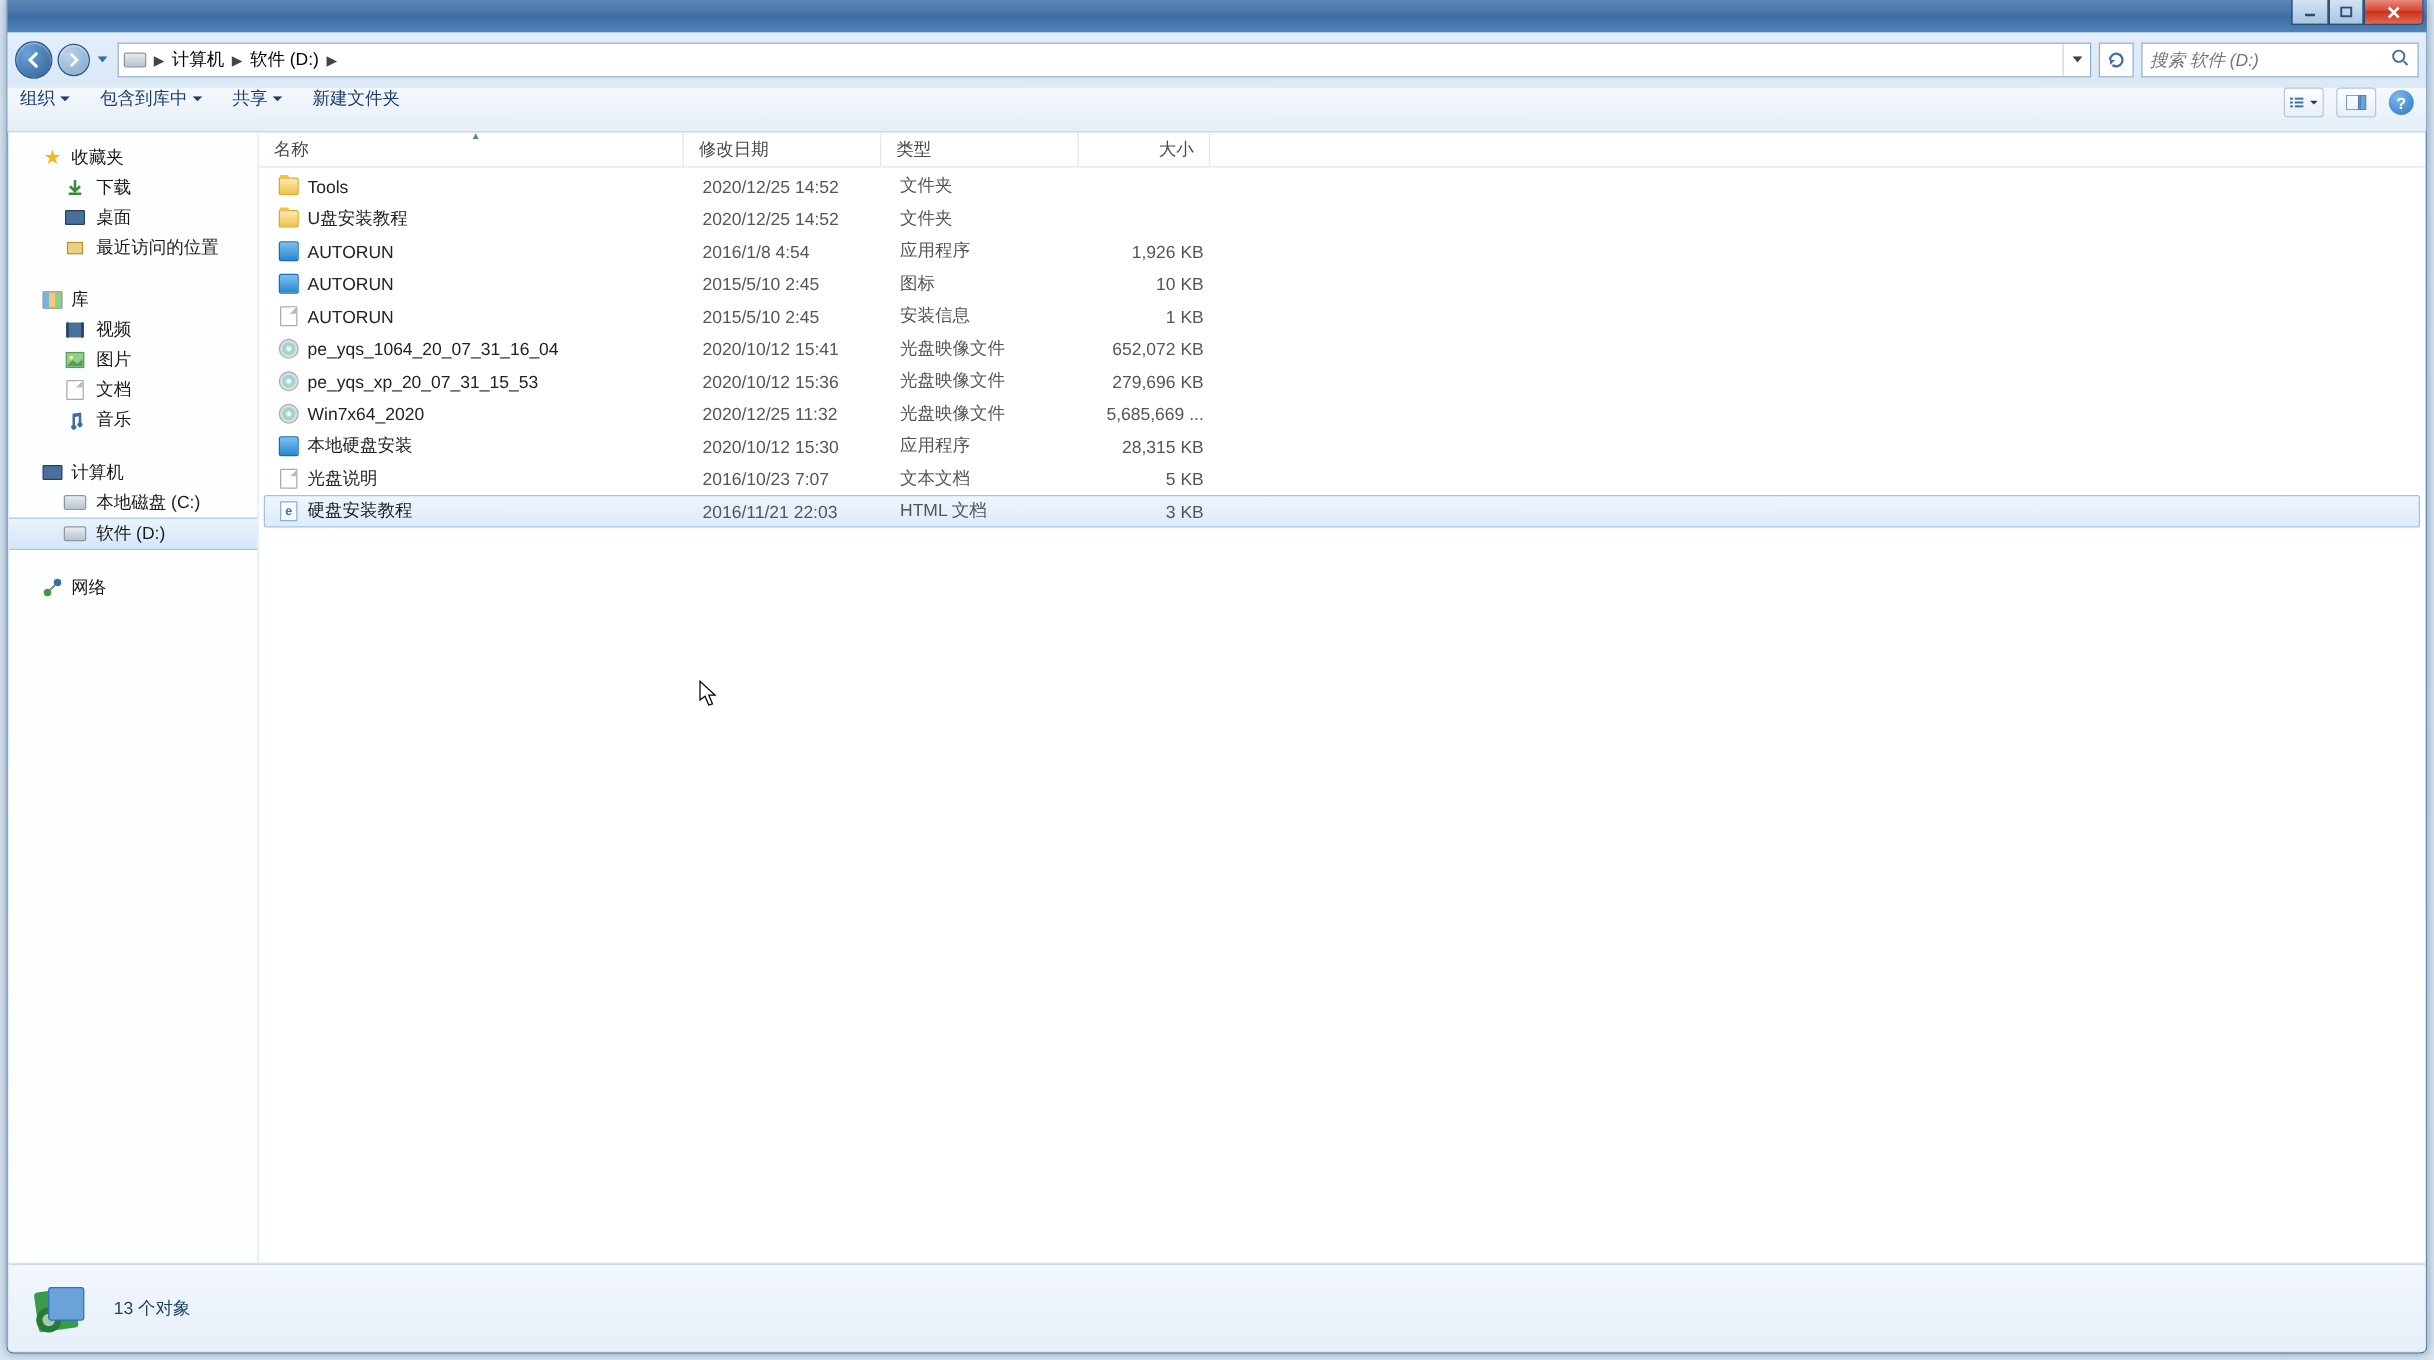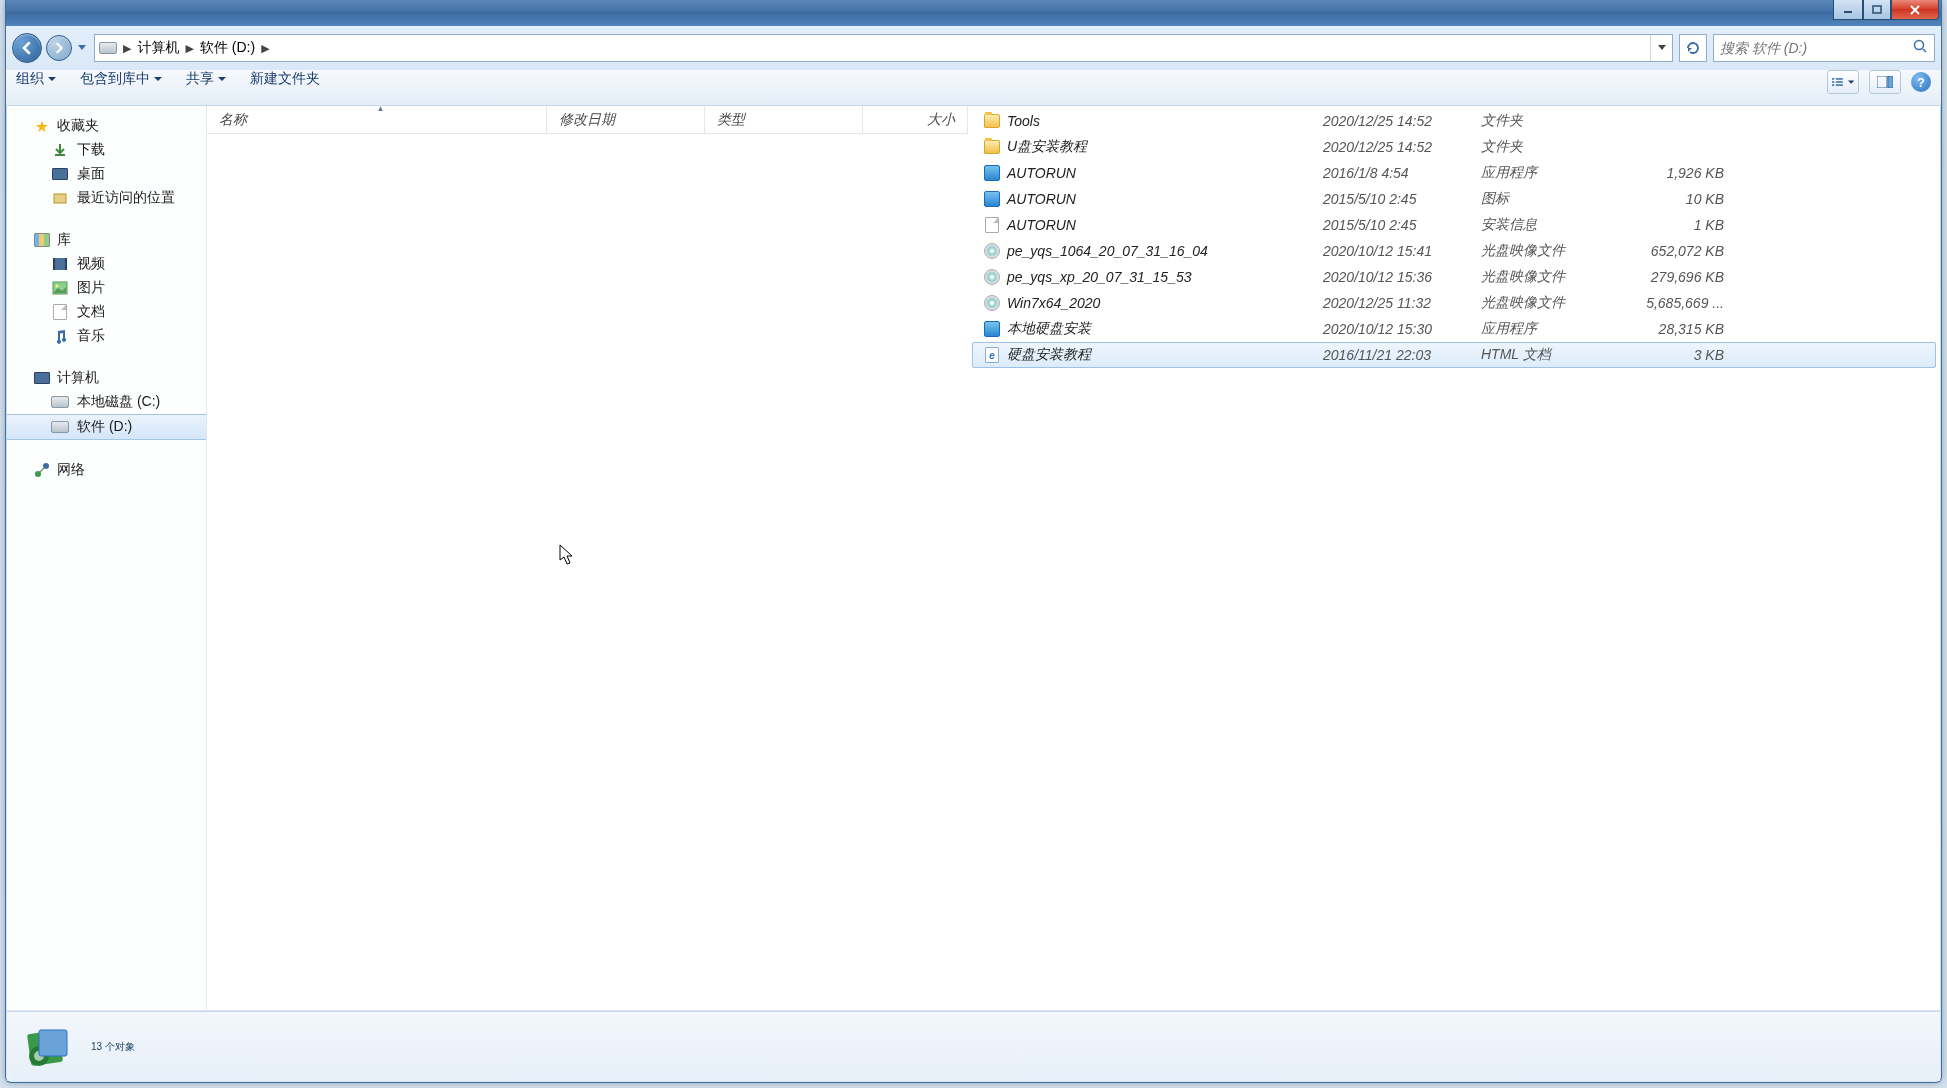--- a/index.html
+++ b/index.html
@@ -96,21 +96,21 @@
 .sb-item {
   display: flex; align-items: center; padding: 3px 10px 3px 44px; gap: 8px; cursor: pointer;
 }
 .sb-item.selected {
   background: linear-gradient(to bottom, #eaf3fc, #d4e6f9);
   border: 1px solid #a4c5e6; border-left: none; border-right: none;
 }
 .sb-icon { width: 18px; height: 16px; flex-shrink: 0; display: flex; align-items: center; justify-content: center; }
 
 
-.filelist { flex: 1; display: flex; flex-direction: row; font-style: italic; }
+.filelist { flex: 1; display: flex; flex-direction: column; }
 .columns {
   height: 28px; display: flex; align-items: center; border-bottom: 1px solid #e6e6e6; font-size: 14px; color: #4a4a4a;
 }
 .col { padding: 0 12px; height: 100%; display: flex; align-items: center; border-right: 1px solid #e6e6e6; }
 .col.name { width: 340px; position: relative; }
 .col.date { width: 158px; }
 .col.type { width: 158px; }
 .col.size { width: 105px; justify-content: flex-end; }
 .sort-ind { position: absolute; left: 50%; top: -2px; font-size: 8px; color: #5a7ea8; }
 
@@ -130,21 +130,21 @@
 .cell.size { width: 105px; justify-content: flex-end; color: #555; }
 .file-icon { width: 18px; height: 18px; flex-shrink: 0; display: flex; align-items: center; justify-content: center; }
 
 
 .details {
   position: absolute; left: 1px; right: 1px; bottom: 1px; height: 70px;
   background: linear-gradient(to bottom, #f2f7fc, #e7eff8);
   border-top: 1px solid #cad9e8; display: flex; align-items: center; padding: 6px 16px; gap: 18px;
 }
 .details-icon { width: 50px; height: 50px; }
-.details-text { font-size: 10px; color: #1c445d; }
+.details-text { font-size: 14px; color: #1c445d; }
 
 .cursor {
   position: absolute; left: 553px; top: 544px; width: 16px; height: 22px; pointer-events: none;
 }
 
 
 .ico-folder { width: 16px; height: 14px; background: linear-gradient(to bottom, #fdebb1, #f3c04a); border: 1px solid #d8a62e; border-radius: 1px 2px 2px 1px; position: relative; }
 .ico-folder::before { content: ""; position: absolute; top: -3px; left: 0; width: 7px; height: 3px; background: #f3c04a; border-radius: 1px 1px 0 0; }
 .ico-file { width: 14px; height: 16px; background: #fff; border: 1px solid #aaa; border-radius: 1px; position: relative; }
 .ico-file::after { content: ""; position: absolute; top: 0; right: 0; width: 5px; height: 5px; background: linear-gradient(135deg, #fff 48%, #bbb 52%); }
@@ -511,20 +511,31 @@
             <div class="cell name">
               <span class="file-icon">
                 <span class="ico-exe"></span>
               </span>
               <span>本地硬盘安装</span>
             </div>
             <div class="cell date">2020/10/12 15:30</div>
             <div class="cell type">应用程序</div>
             <div class="cell size">28,315 KB</div>
           </div>
+          <div class="row">
+            <div class="cell name">
+              <span class="file-icon">
+                <span class="ico-file"></span>
+              </span>
+              <span>光盘说明</span>
+            </div>
+            <div class="cell date">2016/10/23 7:07</div>
+            <div class="cell type">文本文档</div>
+            <div class="cell size">5 KB</div>
+          </div>
           <div class="row selected">
             <div class="cell name">
               <span class="file-icon">
                 <span class="ico-html"></span>
               </span>
               <span>硬盘安装教程</span>
             </div>
             <div class="cell date">2016/11/21 22:03</div>
             <div class="cell type">HTML 文档</div>
             <div class="cell size">3 KB</div>

